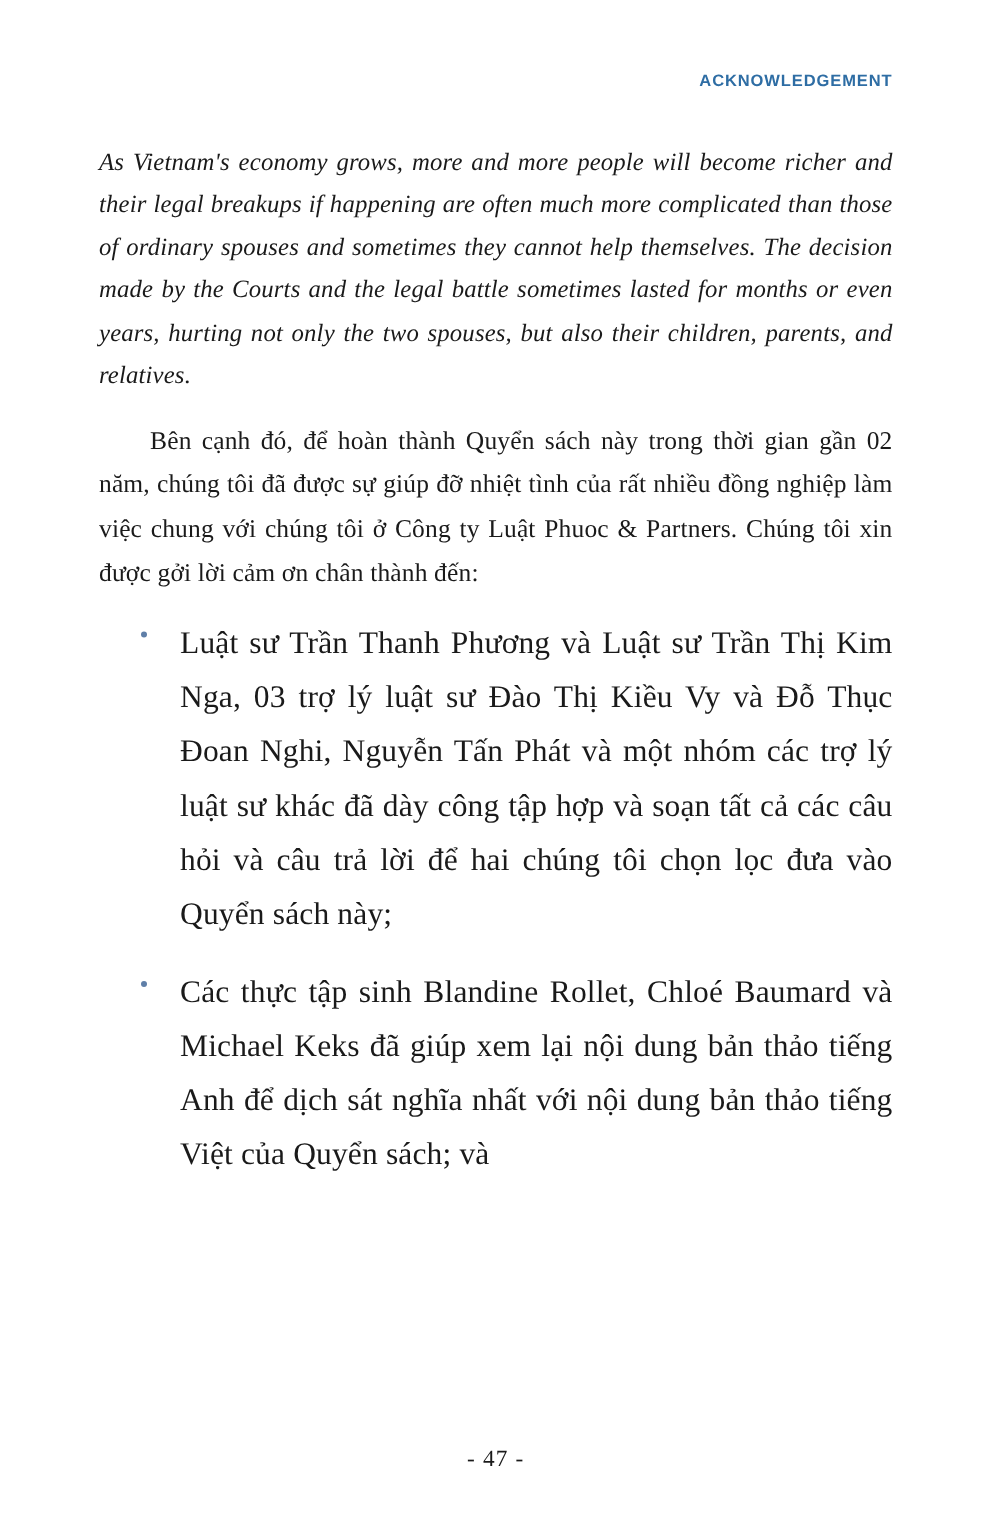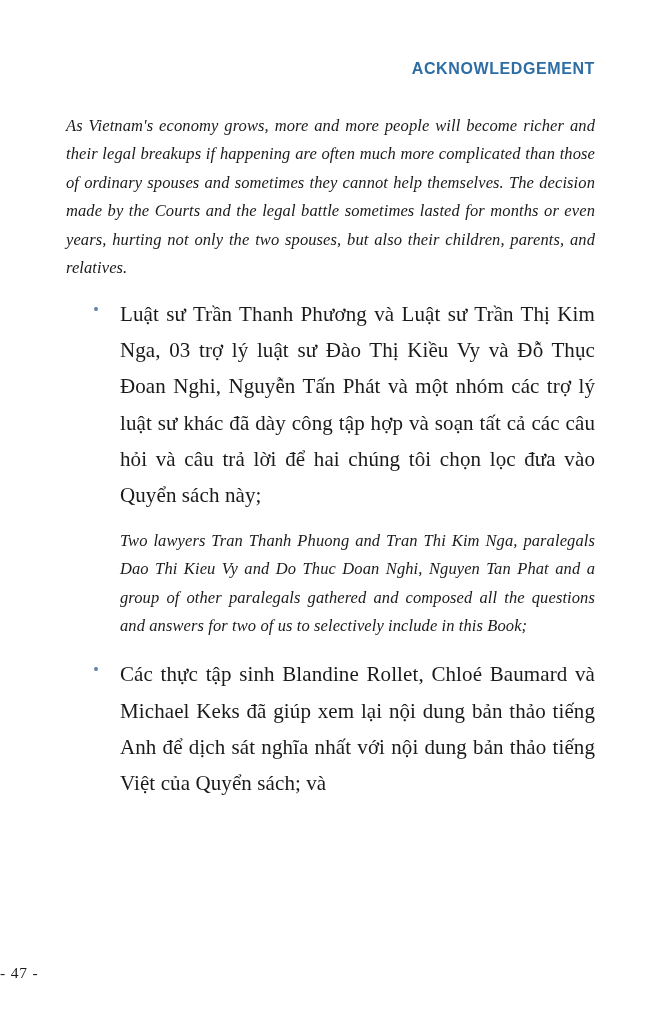--- a/index.html
+++ b/index.html
@@ -18,24 +18,24 @@
     position: relative;
     width: 661px;
     height: 1024px;
     box-sizing: border-box;
     padding: 48px 66px 0 66px;
   }
   .running-head {
     text-align: right;
     color: #2e6da4;
     font-family: "Liberation Sans", sans-serif;
-    font-size: 16px;
+    font-size: 11px;
     font-weight: 700;
     letter-spacing: 0.6px;
-    margin-top: 12px;
+    margin-top: 0;
     margin-bottom: 0;
   }
   .body-block {
     margin-top: 34px;
   }
   p {
     margin: 0 0 0 0;
     line-height: 1.72;
   }
   .para-en-italic {
@@ -92,42 +92,43 @@
     letter-spacing: 0.1px;
   }
   .spacer-item {
     height: 16px;
   }
   .folio {
     position: absolute;
     left: 0;
     right: 0;
     bottom: 42px;
+    text-align: center;
     font-size: 15.5px;
     letter-spacing: 0.8px;
   }
 </style>
 </head>
 <body>
 
 <div class="page">
 
   <div class="running-head">ACKNOWLEDGEMENT</div>
 
   <div class="body-block">
 
     <p class="para-en-italic">As Vietnam's economy grows, more and more people will become richer and their legal breakups if happening are often much more complicated than those of ordinary spouses and sometimes they cannot help themselves. The decision made by the Courts and the legal battle sometimes lasted for months or even years, hurting not only the two spouses, but also their children, parents, and relatives.</p>
 
+    <p class="para-vn">Bên cạnh đó, để hoàn thành Quyển sách này trong thời gian gần 02 năm, chúng tôi đã được sự giúp đỡ nhiệt tình của rất nhiều đồng nghiệp làm việc chung với chúng tôi ở Công ty Luật Phuoc &amp; Partners. Chúng tôi xin được gởi lời cảm ơn chân thành đến:</p>
 
 
     <ul class="bullets">
       <li class="bullet-item">
         <span class="dot"></span>
         <p class="bullet-vn">Luật sư Trần Thanh Phương và Luật sư Trần Thị Kim Nga, 03 trợ lý luật sư Đào Thị Kiều Vy và Đỗ Thục Đoan Nghi, Nguyễn Tấn Phát và một nhóm các trợ lý luật sư khác đã dày công tập hợp và soạn tất cả các câu hỏi và câu trả lời để hai chúng tôi chọn lọc đưa vào Quyển sách này;</p>
-        <p class="bullet-en">Two lawyers Tran Thanh Phuong and Tran Thi Kim Nga, paralegals Dao Thi Kieu Vy and Do Thuc Doan Nghi, Nguyen Tan Phat and a group of other paralegals gathered and composed all the questions and answers for two of us to selectively include in this Book;</p>
       </li>
       <li class="spacer-item"></li>
       <li class="bullet-item">
         <span class="dot"></span>
         <p class="bullet-vn">Các thực tập sinh Blandine Rollet, Chloé Baumard và Michael Keks đã giúp xem lại nội dung bản thảo tiếng Anh để dịch sát nghĩa nhất với nội dung bản thảo tiếng Việt của Quyển sách; và</p>
       </li>
     </ul>
 
   </div>
 

